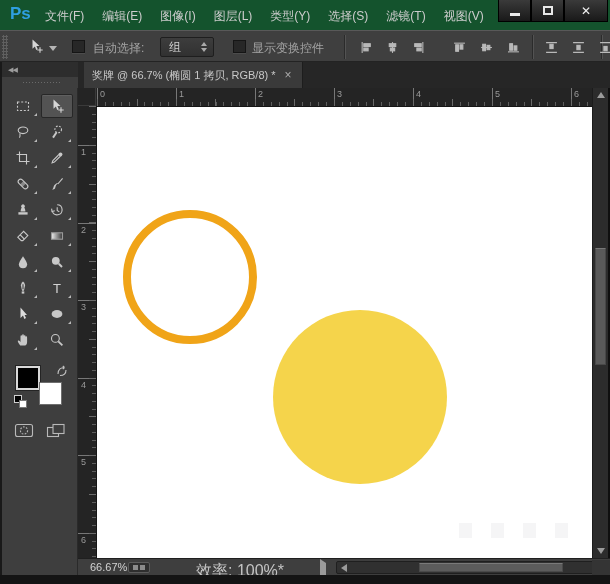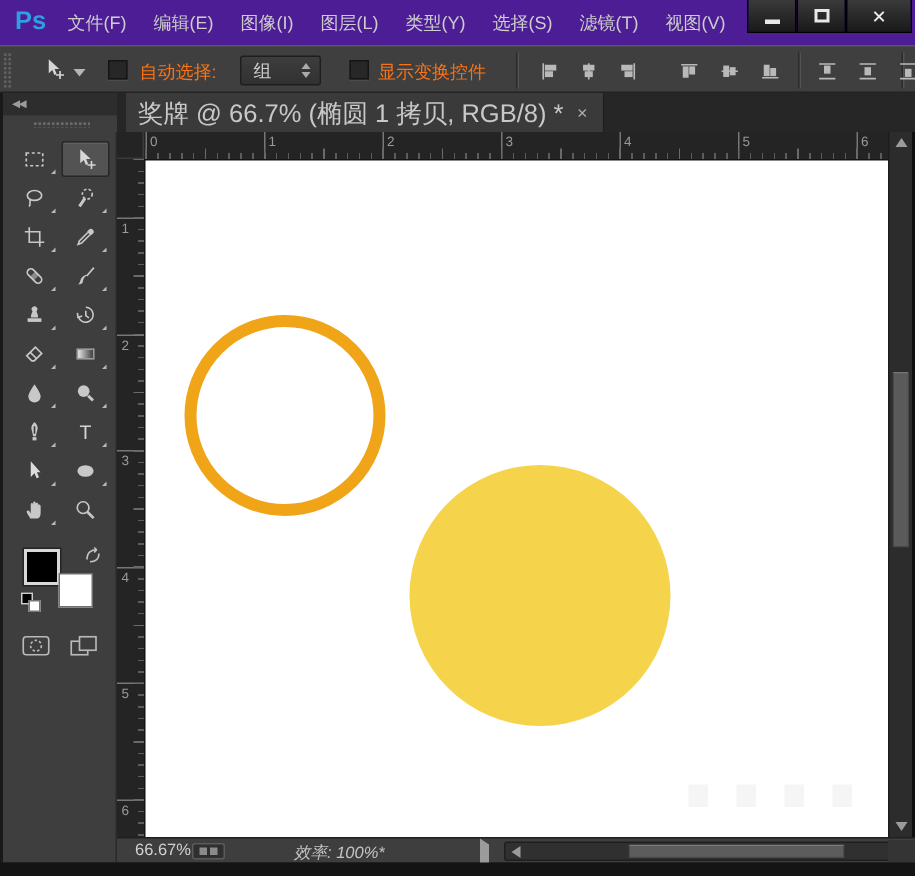--- a/index.html
+++ b/index.html
@@ -1,21 +1,21 @@
 <!DOCTYPE html>
 <html><head>
 <meta charset="utf-8">
 <style>
   html,body{margin:0;padding:0;background:#555;}
   *{box-sizing:border-box;font-family:"Liberation Sans","DejaVu Sans",sans-serif;}
   .window{position:relative;width:610px;height:584px;background:#1e1e1e;overflow:hidden;
           box-shadow:inset 0 0 0 1px #000;}
 
   
-  .titlebar{position:absolute;left:0;top:0;width:610px;height:44px;background:#4c1d95;}
+  .titlebar{position:absolute;left:0;top:0;width:610px;height:44px;background:#14532d;}
   .logo{position:absolute;left:10px;top:4px;font-size:17px;font-weight:bold;color:#2f9fe0;letter-spacing:0;}
   .menus{position:absolute;left:36px;top:0;width:460px;height:30px;line-height:30px;
          white-space:nowrap;overflow:hidden;}
   .menu-item{display:inline-block;padding:0 9px;font-size:12px;color:#cdcdcd;cursor:default;}
   .win-controls{position:absolute;right:2px;top:0;height:22px;display:flex;}
   .win-btn{width:33px;height:22px;background:linear-gradient(#3a3a3a,#191919);
            border:1px solid #000;border-top:none;display:flex;align-items:center;justify-content:center;}
   .win-btn.close{width:44px;}
   .glyph-min{width:10px;height:3px;background:#e8e8e8;margin-top:8px;}
   .glyph-max{width:10px;height:9px;border:2px solid #e8e8e8;}
@@ -24,40 +24,40 @@
   
   .optionsbar{position:absolute;left:0;top:30px;width:610px;height:32px;background:#3f3f3f;
               border-top:1px solid #595959;border-bottom:1px solid #232323;}
   .opt-grip{position:absolute;left:2px;top:4px;width:6px;height:24px;
             background-image:radial-gradient(#606060 1px,transparent 1.1px);background-size:3px 3px;}
   .tool-preset{position:absolute;left:28px;top:7px;display:flex;align-items:center;}
   .caret-down{width:0;height:0;border-left:4px solid transparent;border-right:4px solid transparent;
               border-top:5px solid #b5b5b5;margin-left:5px;}
   .checkbox{position:absolute;top:9px;width:13px;height:13px;background:#272727;border:1px solid #151515;
             box-shadow:0 1px 0 rgba(255,255,255,.07);}
-  .opt-label{position:absolute;top:9px;font-size:12px;color:#f97316;white-space:nowrap;}
+  .opt-label{position:absolute;top:9px;font-size:12px;color:#a3a3a3;white-space:nowrap;}
   .dropdown{position:absolute;left:160px;top:6px;width:54px;height:20px;background:linear-gradient(#3d3d3d,#313131);
             border:1px solid #1e1e1e;border-radius:2px;display:flex;align-items:center;}
   .dropdown .val{flex:1;font-size:12px;color:#cfcfcf;padding-left:8px;}
   .spinner{width:12px;display:flex;flex-direction:column;align-items:center;gap:2px;margin-right:3px;}
   .spin-up{width:0;height:0;border-left:3.5px solid transparent;border-right:3.5px solid transparent;border-bottom:4px solid #aaa;}
   .spin-dn{width:0;height:0;border-left:3.5px solid transparent;border-right:3.5px solid transparent;border-top:4px solid #aaa;}
   .opt-sep{position:absolute;top:4px;width:1px;height:24px;background:#2b2b2b;box-shadow:1px 0 0 #535353;}
   .align-btn{position:absolute;top:5px;width:22px;height:22px;display:flex;align-items:center;justify-content:center;}
 
   
   .tabrow{position:absolute;left:0;top:62px;width:610px;height:26px;background:#262626;}
   .panel-top{position:absolute;left:0;top:0;width:78px;height:26px;background:#3e3e3e;border-left:2px solid #191919;}
   .panel-collapse{position:absolute;left:0;top:0;width:76px;height:15px;background:#2d2d2d;
                   color:#9c9c9c;font-size:7px;line-height:15px;padding-left:6px;letter-spacing:-1px;}
   .panel-grip{position:absolute;left:20px;top:19px;width:38px;height:4px;
               background-image:radial-gradient(#6a6a6a 0.9px,transparent 1px);background-size:3px 3px;}
   .tab{position:absolute;left:84px;top:0;height:26px;background:#3a3a3a;border-right:1px solid #1d1d1d;
        display:flex;align-items:center;padding:0 10px 0 8px;}
-  .tab-title{font-size:17px;color:#c8c8c8;white-space:nowrap;}
+  .tab-title{font-size:11px;color:#c8c8c8;white-space:nowrap;}
   .tab-close{margin-left:9px;font-size:12px;color:#aaaaaa;line-height:1;}
 
   
   .main{position:absolute;left:0;top:88px;width:610px;height:487px;}
 
   .toolpanel{position:absolute;left:0;top:0;width:78px;height:487px;background:#3e3e3e;
              border-left:2px solid #191919;border-right:1px solid #2a2a2a;}
   .toolgrid{display:grid;grid-template-columns:34px 34px;grid-auto-rows:26px;
             justify-items:center;align-items:center;margin:5px 0 0 4px;}
   .tool{position:relative;width:32px;height:24px;display:flex;align-items:center;justify-content:center;}
@@ -107,21 +107,21 @@
   .vs-thumb{position:absolute;left:2px;top:160px;width:11px;height:117px;background:#5a5a5a;
             border:1px solid #484848;border-top-color:#777;border-radius:1px;}
   .right-edge{position:absolute;left:608px;top:0;width:2px;height:487px;background:#0f0f0f;}
 
   
   .statusbar{position:absolute;left:78px;top:470px;width:532px;height:17px;background:#3e3e3e;border-top:1px solid #1f1f1f;}
   .zoomfield{position:absolute;left:12px;top:2px;font-size:11px;color:#d2d2d2;}
   .status-icon{position:absolute;left:50px;top:3px;width:22px;height:11px;background:#2f2f2f;
                border:1px solid #5b5b5b;border-radius:2px;display:flex;align-items:center;justify-content:center;gap:2px;}
   .status-icon i{display:block;width:5px;height:5px;background:#8b8b8b;}
-  .eff{position:absolute;left:118px;top:2px;font-size:11px;color:#c4c4c4;font-style:italic;}
+  .eff{position:absolute;left:118px;top:2px;font-size:16px;color:#c4c4c4;}
   .stat-arrow{position:absolute;left:242px;top:4px;}
   .hscroll{position:absolute;left:258px;top:2px;width:316px;height:13px;background:#303030;
            border:1px solid #1f1f1f;border-radius:2px;}
   .hs-btn{position:absolute;top:0;width:13px;height:11px;display:flex;align-items:center;justify-content:center;}
   .hs-thumb{position:absolute;left:82px;top:1px;width:144px;height:9px;background:#5c5c5c;
             border:1px solid #4a4a4a;border-top-color:#7a7a7a;border-radius:1px;}
   .hs-corner{position:absolute;left:514px;top:1px;width:18px;height:16px;background:#343434;}
 
   .bottomstrip{position:absolute;left:0;top:575px;width:610px;height:9px;background:#141414;}
 </style>

